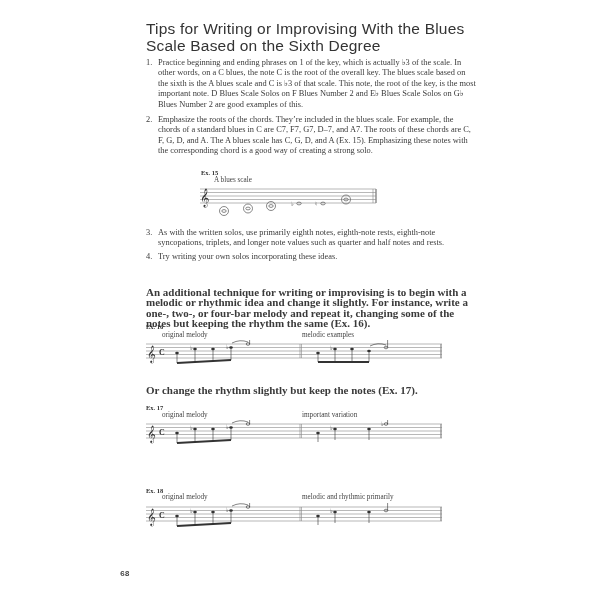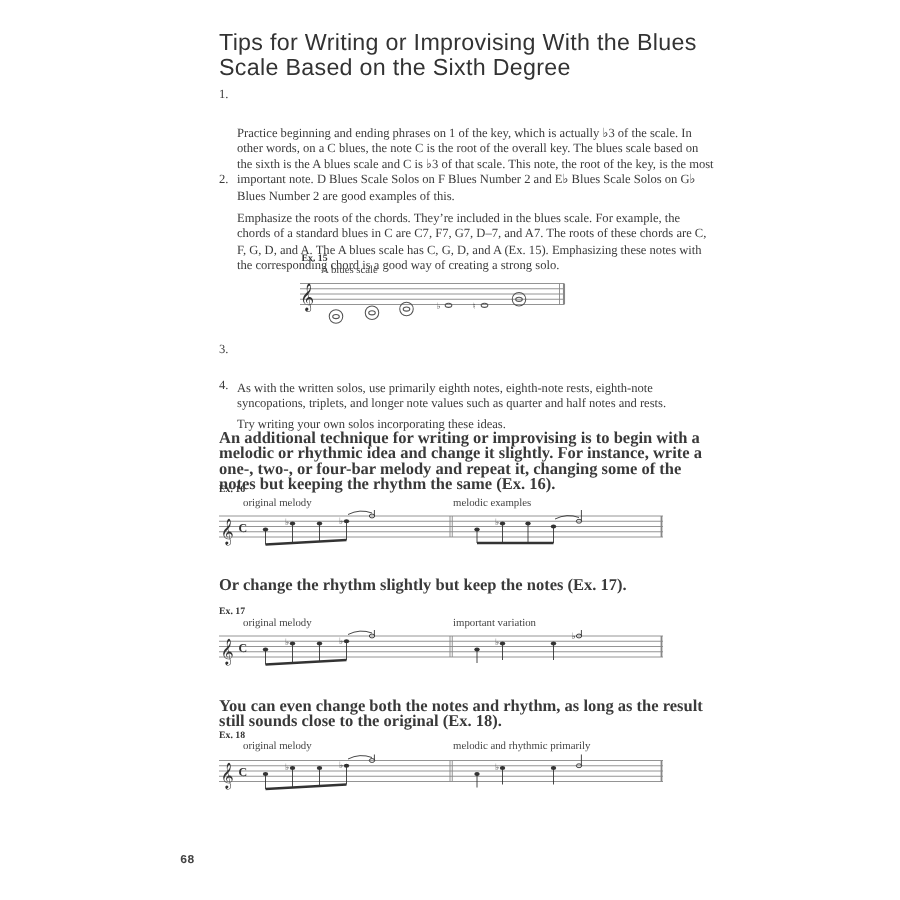--- a/index.html
+++ b/index.html
@@ -12,21 +12,21 @@
       position: absolute; left: 146px; top: 20px; width: 340px;
       font-family: "Liberation Sans", sans-serif; font-size: 15.5px; line-height: 17px;
       color: #333; letter-spacing: 0.2px;
     }
     .h2 {
       position: absolute; left: 146px; top: 266px;
       font-family: "Liberation Sans", sans-serif; font-size: 15px; color: #333; letter-spacing: 0.3px;
     }
     .item { position: absolute; left: 146px; width: 330px; font-size: 8.4px; line-height: 10.4px; color: #3a3a3a; }
     .item .num { position: absolute; left: 0; top: 0; }
-    .item .txt { margin-left: 12px; display: block; margin-top: 26px; }
+    .item .txt { margin-left: 12px; display: block; }
     .para { position: absolute; left: 146px; width: 330px; font-size: 11px; line-height: 10.4px; color: #3a3a3a; font-weight: bold; }
     .exlabel { position: absolute; font-size: 6.5px; font-weight: bold; color: #333; }
     .caption { position: absolute; font-size: 7.2px; color: #444; }
     .staff { position: absolute; }
     .pagenum { position: absolute; left: 120px; top: 569px; font-family: Liberation Mono, monospace; font-size: 8px; font-weight: bold; color: #444; }
   </style>
 </head>
 <body>
 
 <div class="page">
@@ -177,21 +177,20 @@
     </g>
     <g stroke="#333" stroke-width="1.8">
       <line x1="31" y1="23" x2="85" y2="20"></line>
     </g>
     <text x="44" y="10" font-size="6" fill="#333">♭</text>
     <text x="80" y="9" font-size="6" fill="#333">♭</text>
     <text x="184" y="10" font-size="6" fill="#333">♭</text>
     <text x="235" y="6" font-size="6" fill="#333">♭</text>
   </svg>
 
-  <div class="para" style="top:466px">You can even change both the notes and rhythm, as long as the result still sounds close to the original (Ex. 18).</div>
 
   <div class="exlabel" style="left:146px;top:487px">Ex. 18</div>
   <div class="caption" style="left:162px;top:493px">original melody</div>
   <div class="caption" style="left:302px;top:493px">melodic and rhythmic primarily</div>
   <svg class="staff" style="left:146px;top:503px" width="310" height="30">
     <g stroke="#888" stroke-width="0.6">
       <line x1="0" y1="4" x2="296" y2="4"></line>
         <line x1="0" y1="7.5" x2="296" y2="7.5"></line>
         <line x1="0" y1="11" x2="296" y2="11"></line>
         <line x1="0" y1="14.5" x2="296" y2="14.5"></line>

